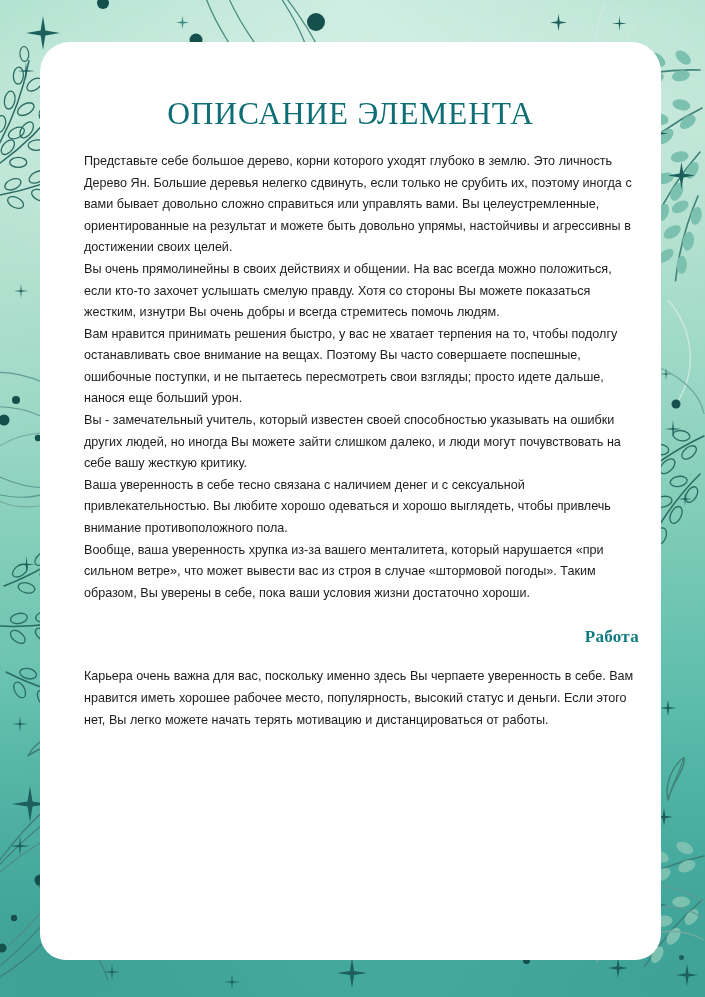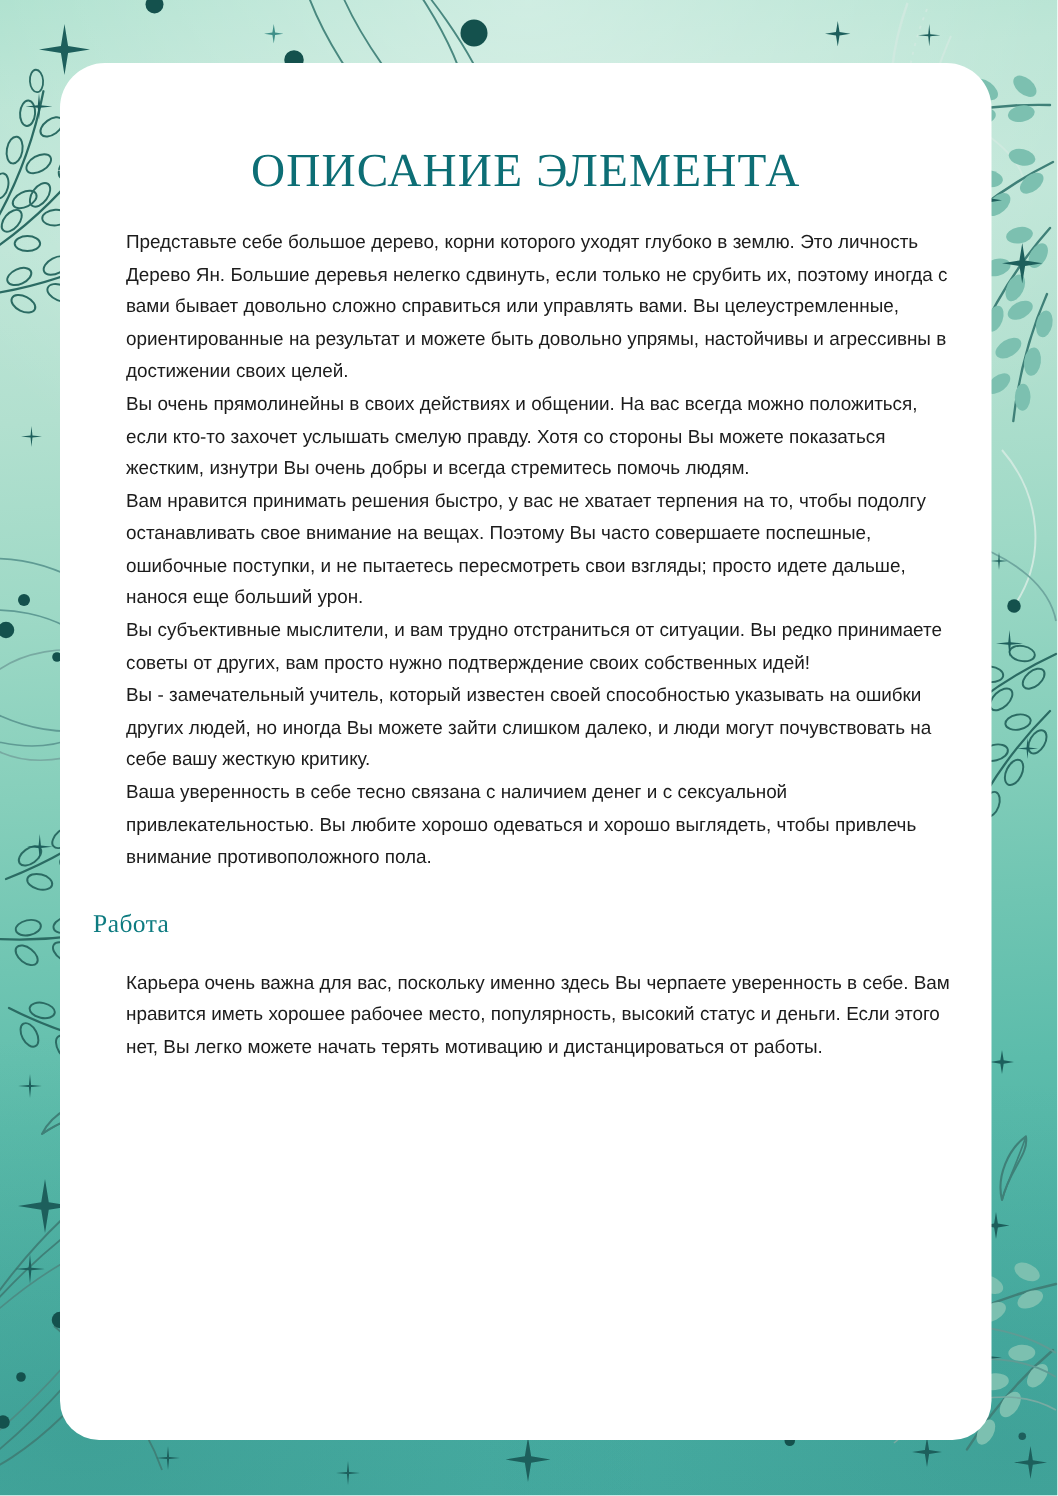--- a/index.html
+++ b/index.html
@@ -99,24 +99,24 @@
     color: #1c1c1c;
     text-align: left;
     letter-spacing: -0.02px;
     word-spacing: .1px;
   }
 
   
   .section-heading {
     margin-top: 23px;
     margin-bottom: 19px;
-    text-align: left;
+    text-align: right;
     font-family: "Liberation Serif", "DejaVu Serif", serif;
     font-size: 17px;
-    font-weight: 400;
+    font-weight: 700;
     color: #0d7b80;
     letter-spacing: .3px;
   }
   #work-text { padding: 0 2px 0 22px; }
 
   
   .spark {
     position: absolute;
     background: #1d5f5c;
     clip-path: polygon(
@@ -318,23 +318,23 @@
     <div class="card-inner">
 
       <h1 id="title">
         <span class="tline">ОПИСАНИЕ ЭЛЕМЕНТА</span>
       </h1>
 
       <div id="body-text">
         <p>Представьте себе большое дерево, корни которого уходят глубоко в землю. Это личность Дерево Ян. Большие деревья нелегко сдвинуть, если только не срубить их, поэтому иногда с вами бывает довольно сложно справиться или управлять вами. Вы целеустремленные, ориентированные на результат и можете быть довольно упрямы, настойчивы и агрессивны в достижении своих целей.</p>
         <p>Вы очень прямолинейны в своих действиях и общении. На вас всегда можно положиться, если кто-то захочет услышать смелую правду. Хотя со стороны Вы можете показаться жестким, изнутри Вы очень добры и всегда стремитесь помочь людям.</p>
         <p>Вам нравится принимать решения быстро, у вас не хватает терпения на то, чтобы подолгу останавливать свое внимание на вещах. Поэтому Вы часто совершаете поспешные, ошибочные поступки, и не пытаетесь пересмотреть свои взгляды; просто идете дальше, нанося еще больший урон.</p>
-        <p>Вы субъективные мыслители, и вам трудно отстраниться от ситуации. Вы редко принимаете советы от других, вам просто нужно подтверждение своих собственных идей!</p>
         <p>Вы - замечательный учитель, который известен своей способностью указывать на ошибки других людей, но иногда Вы можете зайти слишком далеко, и люди могут почувствовать на себе вашу жесткую критику.</p>
         <p>Ваша уверенность в себе тесно связана с наличием денег и с сексуальной привлекательностью. Вы любите хорошо одеваться и хорошо выглядеть, чтобы привлечь внимание противоположного пола.</p>
+        <p>Вообще, ваша уверенность хрупка из-за вашего менталитета, который нарушается «при сильном ветре», что может вывести вас из строя в случае «штормовой погоды». Таким образом, Вы уверены в себе, пока ваши условия жизни достаточно хороши.</p>
       </div>
 
       <h2 class="section-heading">Работа</h2>
 
       <div id="work-text">
         <p>Карьера очень важна для вас, поскольку именно здесь Вы черпаете уверенность в себе. Вам нравится иметь хорошее рабочее место, популярность, высокий статус и деньги. Если этого нет, Вы легко можете начать терять мотивацию и дистанцироваться от работы.</p>
 
       </div>
 
     </div>

